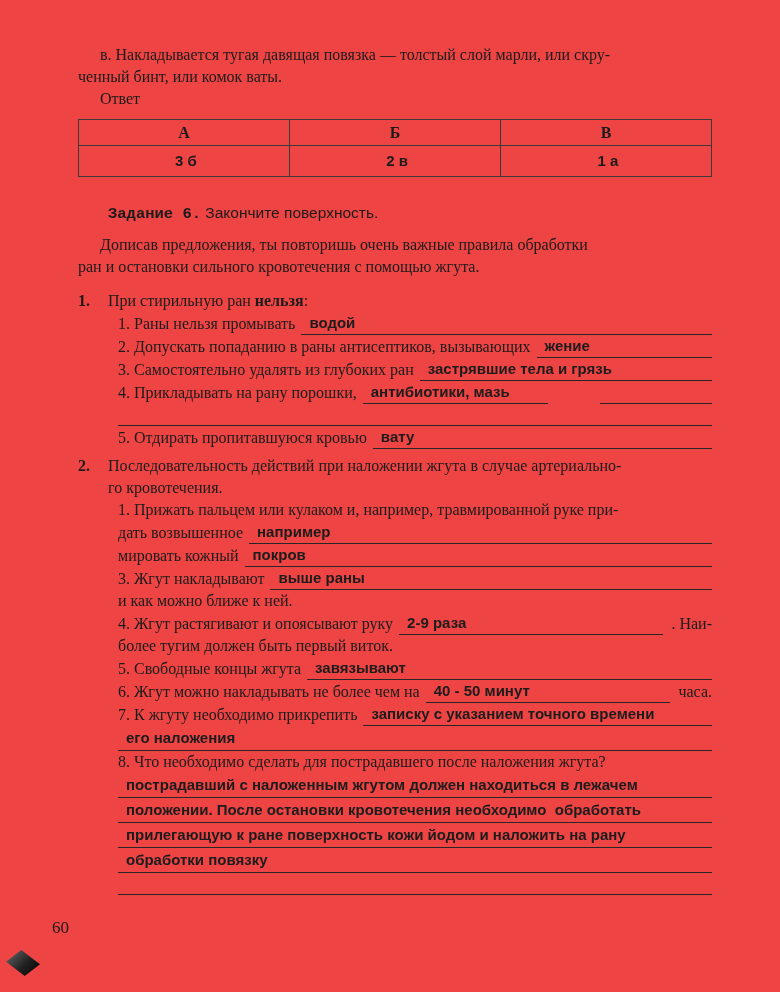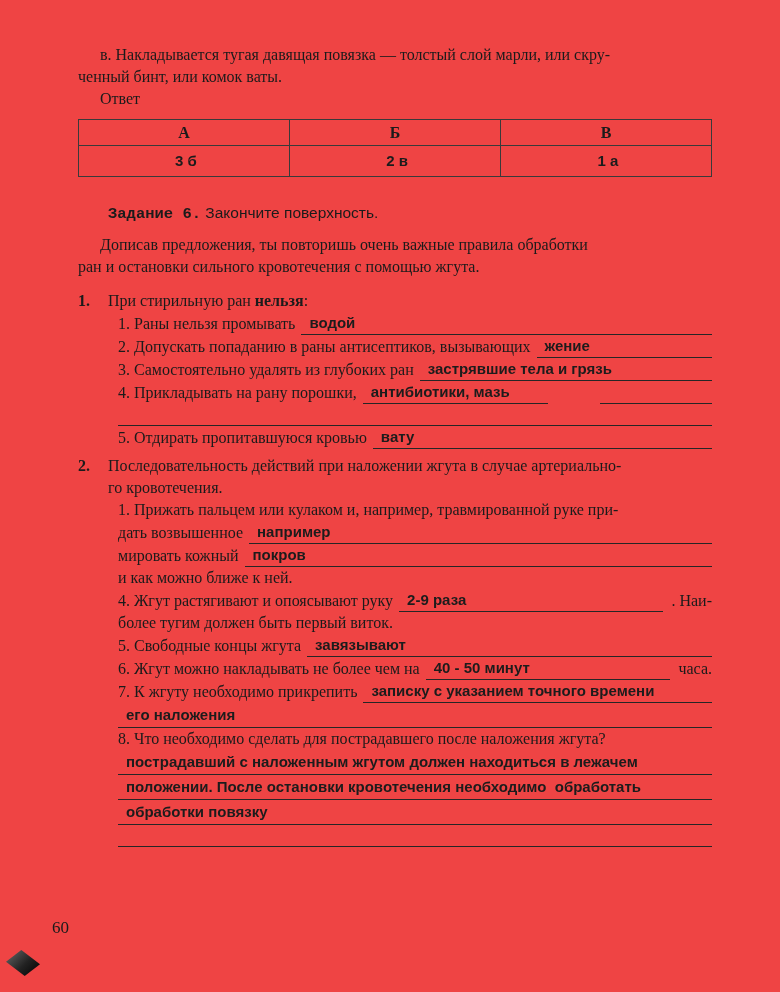--- a/index.html
+++ b/index.html
@@ -177,20 +177,24 @@
       <div class="line">
         <span class="pt">дать возвышенное</span>
         <span class="blank grow"><span class="hw">например</span></span>
       </div>
 
       <div class="line">
         <span class="pt">мировать кожный</span>
         <span class="blank grow"><span class="hw">покров</span></span>
       </div>
 
+      <div class="line">
+        <span class="pt">3. Жгут накладывают</span>
+        <span class="blank grow"><span class="hw">выше раны</span></span>
+      </div>
       <div class="pline">и как можно ближе к ней.</div>
 
       <div class="line">
         <span class="pt">4. Жгут растягивают и опоясывают руку</span>
         <span class="blank grow"><span class="hw">2-9 раза</span></span>
         <span class="pt after">. Наи-</span>
       </div>
       <div class="pline">более тугим должен быть первый виток.</div>
 
       <div class="line">
@@ -206,20 +210,21 @@
 
       <div class="line">
         <span class="pt">7. К жгуту необходимо прикрепить</span>
         <span class="blank grow"><span class="hw">записку с указанием точного времени</span></span>
       </div>
       <div class="hw-line"><span class="hw">его наложения</span></div>
 
       <div class="pline">8. Что необходимо сделать для пострадавшего после наложения жгута?</div>
       <div class="hw-line"><span class="hw">пострадавший с наложенным жгутом должен находиться в лежачем</span></div>
       <div class="hw-line"><span class="hw">положении. После остановки кровотечения необходимо  обработать</span></div>
+      <div class="hw-line"><span class="hw">прилегающую к ране поверхность кожи йодом и наложить на рану</span></div>
       <div class="hw-line"><span class="hw">обработки повязку</span></div>
       <div class="blank-line"></div>
 
     </div>
   </div>
 
   <div class="page-number">60</div>
   <div class="corner-mark"></div>
 </div>
 

